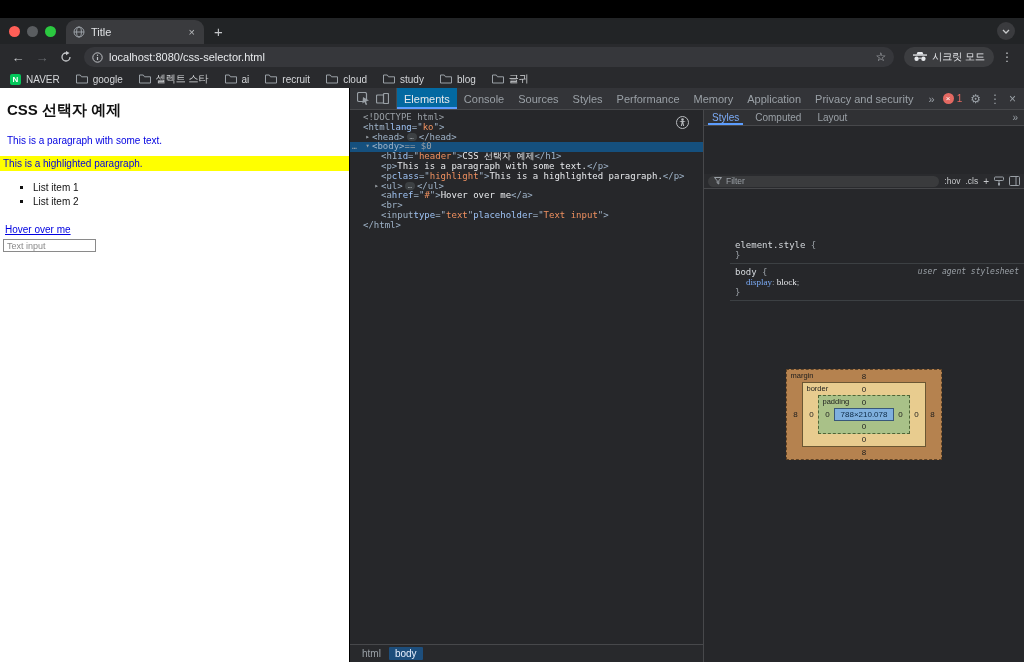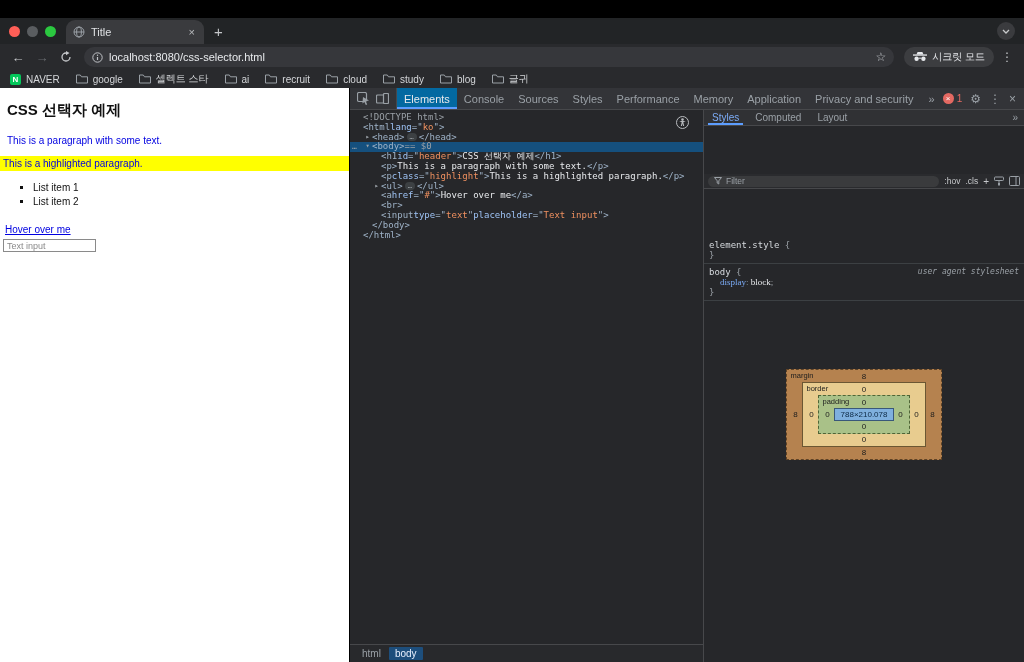--- a/index.html
+++ b/index.html
@@ -90,21 +90,21 @@
   .sp-tabs { height:16px; display:flex; align-items:stretch; background:#303134; border-bottom:1px solid #47484b; }
   .sp-tab { display:flex; align-items:center; padding:0 8px; font-size:10px; color:#9aa0a6; position:relative; }
   .sp-tab.active { color:#7cacf8; }
   .sp-tab.active::after { content:""; position:absolute; left:4px; right:4px; bottom:0; height:2px; background:#5c9dff; }
   .sp-filterrow { height:15px; display:flex; align-items:center; padding:0 4px; gap:5px; border-bottom:1px solid #47484b; background:#2a2b2e; }
   .filter-pill { flex:1; height:11px; background:#3a3b3d; border-radius:6px; display:flex; align-items:center; gap:4px; padding:0 6px; }
   .filter-pill span { color:#9aa0a6; font-size:8.5px; }
   .tog { color:#c7c9cc; font-size:8.5px; }
   .plus { color:#c7c9cc; font-size:10px; }
 
-  .rules { font-family:"DejaVu Sans Mono",monospace; font-size:9px; color:#d5d9dd; }
+  .rules { font-family:"DejaVu Sans Mono",monospace; font-size:9px; color:#d5d9dd;margin-left:26px; }
   .rule { border-bottom:1px solid #3c4043; padding:3px 4px 3px 5px; line-height:10px; position:relative; }
   .sel-txt { color:#d5d9dd; }
   .brace { color:#9aa0a6; }
   .origin { position:absolute; right:5px; top:3px; color:#9aa0a6; font-style:italic; font-size:8px; }
   .prop { padding-left:11px;font-family:Liberation Serif, serif; }
   .pname { color:#7cacf8; }
   .pval { color:#e8eaed; }
   .pexp { color:#9aa0a6; font-size:7px; }
 
   
@@ -376,25 +376,20 @@
               <span class="tk-a">type</span>
               <span class="tk-t">="</span>
               <span class="tk-v">text</span>
               <span class="tk-t">" </span>
               <span class="tk-a">placeholder</span>
               <span class="tk-t">="</span>
               <span class="tk-v">Text input</span>
               <span class="tk-t">"&gt;</span>
             </div>
             <div class="tree-row">
-              <span class="ind" style="width: 13px;"></span>
-              <span class="arrow"></span>
-              <span class="tk-t">&lt;/body&gt;</span>
-            </div>
-            <div class="tree-row">
               <span class="ind" style="width: 4px;"></span>
               <span class="arrow"></span>
               <span class="tk-t">&lt;/html&gt;</span>
             </div>
           </div>
         <div class="crumbs" id="crumbs">
             <div class="crumb">html</div>
             <div class="crumb active">body</div>
           </div>
       </div>

